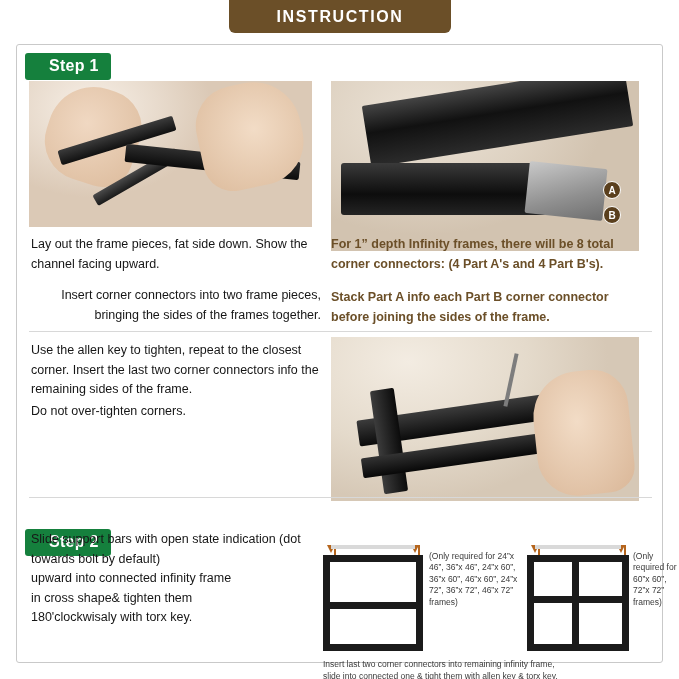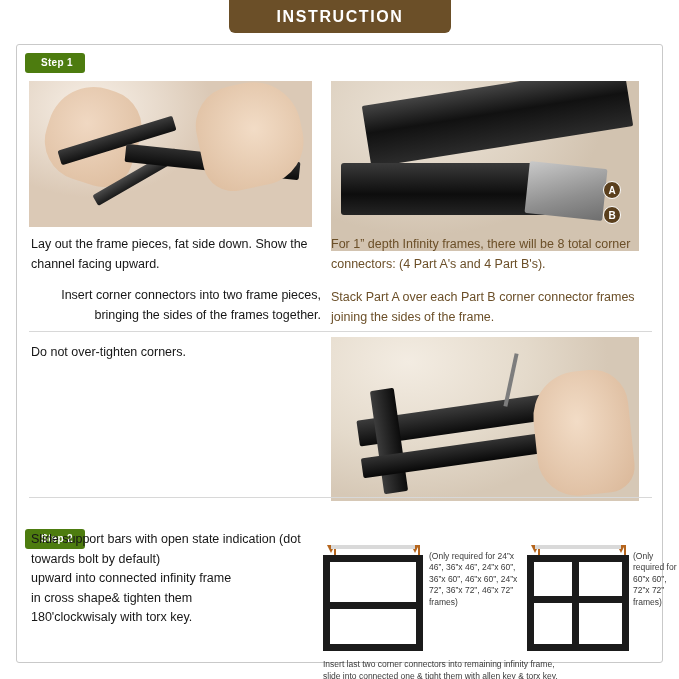--- a/index.html
+++ b/index.html
@@ -49,25 +49,25 @@
     width: 647px;
     height: 619px;
     border: 1px solid #c9c9c9;
     border-radius: 3px;
     background: #ffffff;
   }
 
   
   .step-chip {
     position: absolute;
-    background: #4d7c0f;
+    background: #15803d;
     color: #ffffff;
-    font-size: 10px;
+    font-size: 16px;
     font-weight: bold;
-    padding: 4px 12px 5px 16px;
+    padding: 4px 12px 5px 24px;
     border-radius: 3px;
     letter-spacing: .3px;
   }
   #step1-chip { top: 8px; left: 8px; }
   #step2-chip { top: 484px; left: 8px; }
 
   
   .photo {
     position: absolute;
     background: #efeae4;
@@ -189,21 +189,21 @@
     font-size: 12.5px;
     line-height: 1.56;
     color: #161616;
   }
   .txt.brown { color: #6b4f28; }
 
   #text-1 { top: 190px; left: 14px; width: 290px; }
   #text-1 p { margin: 0 0 12px 0; }
   #text-1 p:last-child { margin-bottom: 0; text-align: right; }
 
-  #text-2 { top: 190px; left: 314px; width: 312px; }
+  #text-2 { top: 190px; left: 314px; width: 312px; font-weight: bold; }
   #text-2 p { margin: 0 0 14px 0; }
   #text-2 p:last-child { margin-bottom: 0; }
 
   #text-3 { top: 296px; left: 14px; width: 292px; }
   #text-3 p { margin: 0; }
 
   #text-4 { top: 485px; left: 14px; width: 292px; }
   #text-4 p { margin: 0; }
 
   
@@ -290,36 +290,37 @@
       <div class="badge" id="badge-b">B</div>
     </div>
 
     <div class="txt" id="text-1">
       <p>Lay out the frame pieces, fat side down. Show the channel facing upward.</p>
       <p>Insert corner connectors into two frame pieces, bringing the sides of the frames together.</p>
     </div>
 
     <div class="txt brown" id="text-2">
       <p>For 1” depth Infinity frames, there will be 8 total corner connectors: (4 Part A's and 4 Part B's).</p>
-      <p>Stack Part A over each Part B corner connector frames joining the sides of the frame.</p>
+      <p>Stack Part A info each Part B corner connector before joining the sides of the frame.</p>
     </div>
 
     <div class="divider" id="divider-1"></div>
 
     <div class="photo" id="photo-3">
       <div class="ph-inner">
         <div class="fr-h"></div>
         <div class="fr-v"></div>
         <div class="fr-h2"></div>
         <div class="key"></div>
         <div class="hand"></div>
       </div>
     </div>
 
     <div class="txt" id="text-3">
+      <p>Use the allen key to tighten, repeat to the closest corner. Insert the last two corner connectors info the remaining sides of the frame.</p>
       <p class="red" style="margin-top:2px;">Do not over-tighten corners.</p>
     </div>
 
     <div class="divider" id="divider-2"></div>
 
     <div class="step-chip" id="step2-chip">Step 2</div>
 
     <div class="txt" id="text-4">
       <p style="white-space:pre-line;">Slide support bars with open state indication (dot towards bolt by default)
 upward into connected infinity frame

